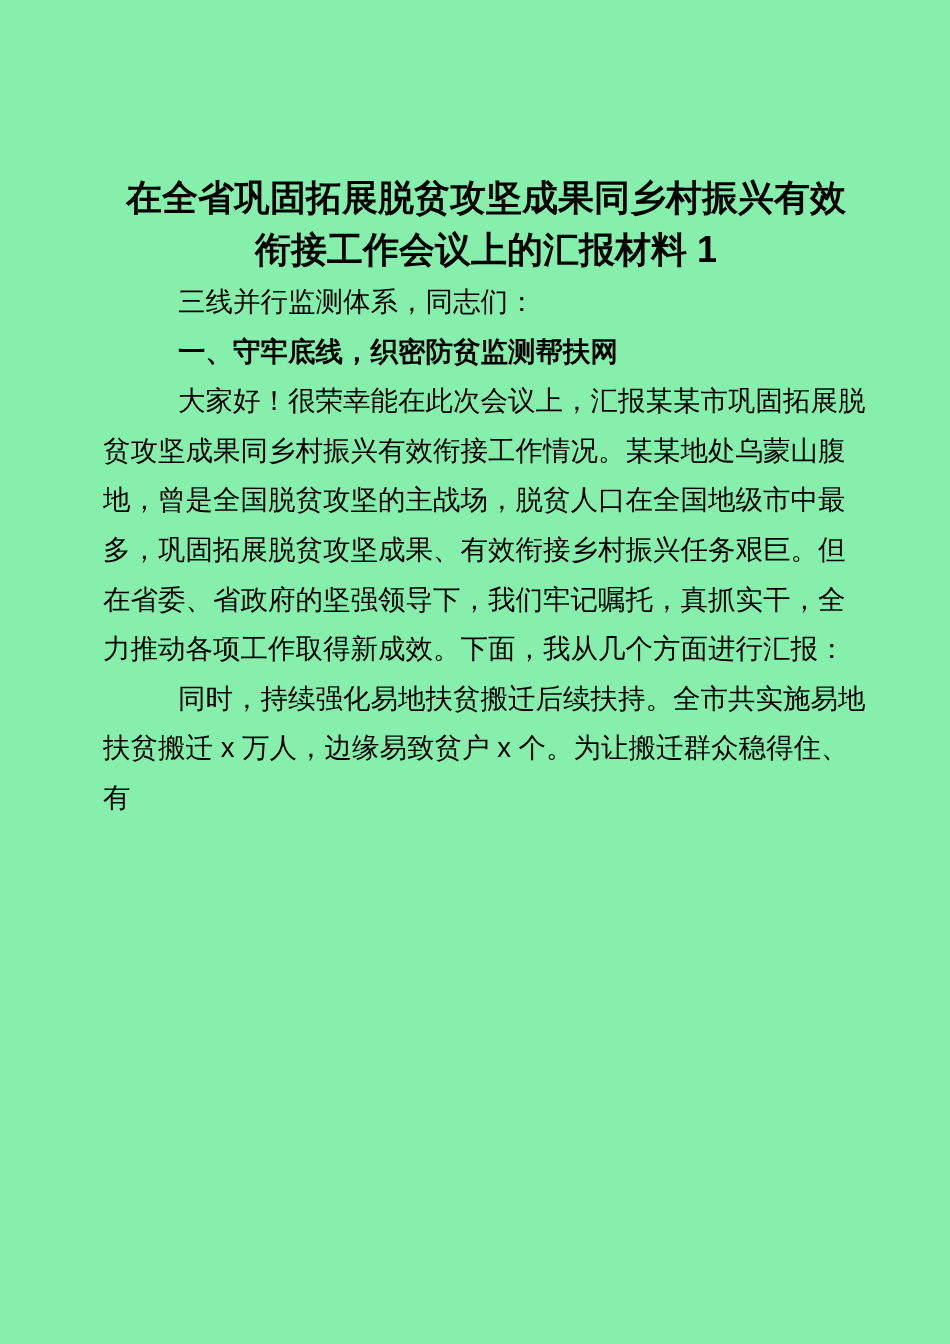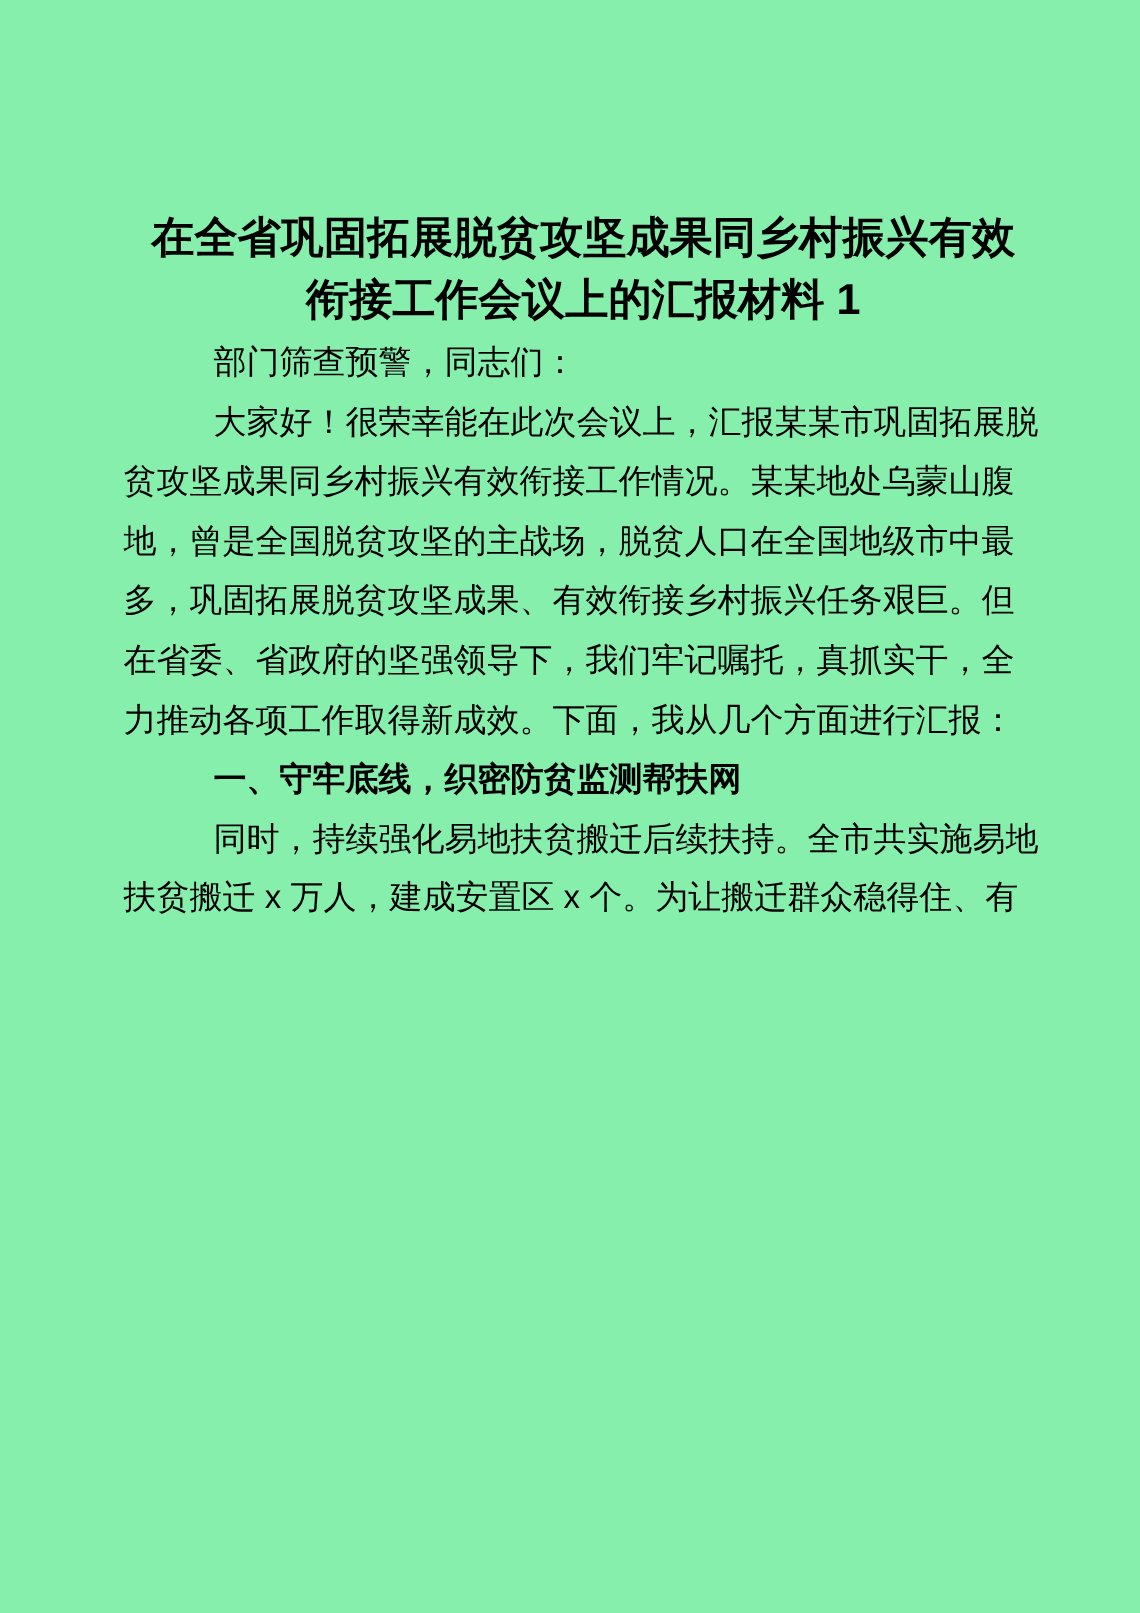--- a/index.html
+++ b/index.html
@@ -48,18 +48,18 @@
     font-weight: 700;
     text-indent: 75px;
   }
 </style>
 </head>
 <body>
 
 <div class="page">
   <div class="doc">
     <h1 class="title">在全省巩固拓展脱贫攻坚成果同乡村振兴有效衔接工作会议上的汇报材料 1</h1>
-    <p class="para indent">部门筛查预警，同志们：</p>
+    <p class="para indent">三线并行监测体系，同志们：</p>
+    <p class="para heading">一、守牢底线，织密防贫监测帮扶网</p>
     <p class="para indent">大家好！很荣幸能在此次会议上，汇报某某市巩固拓展脱贫攻坚成果同乡村振兴有效衔接工作情况。某某地处乌蒙山腹地，曾是全国脱贫攻坚的主战场，脱贫人口在全国地级市中最多，巩固拓展脱贫攻坚成果、有效衔接乡村振兴任务艰巨。但在省委、省政府的坚强领导下，我们牢记嘱托，真抓实干，全力推动各项工作取得新成效。下面，我从几个方面进行汇报：</p>
-    <p class="para heading">一、守牢底线，织密防贫监测帮扶网</p>
-    <p class="para indent">同时，持续强化易地扶贫搬迁后续扶持。全市共实施易地扶贫搬迁 x 万人，建成安置区 x 个。为让搬迁群众稳得住、有</p>
+    <p class="para indent">同时，持续强化易地扶贫搬迁后续扶持。全市共实施易地扶贫搬迁 x 万人，边缘易致贫户 x 个。为让搬迁群众稳得住、有</p>
   </div>
 </div>
 
 </body></html>

